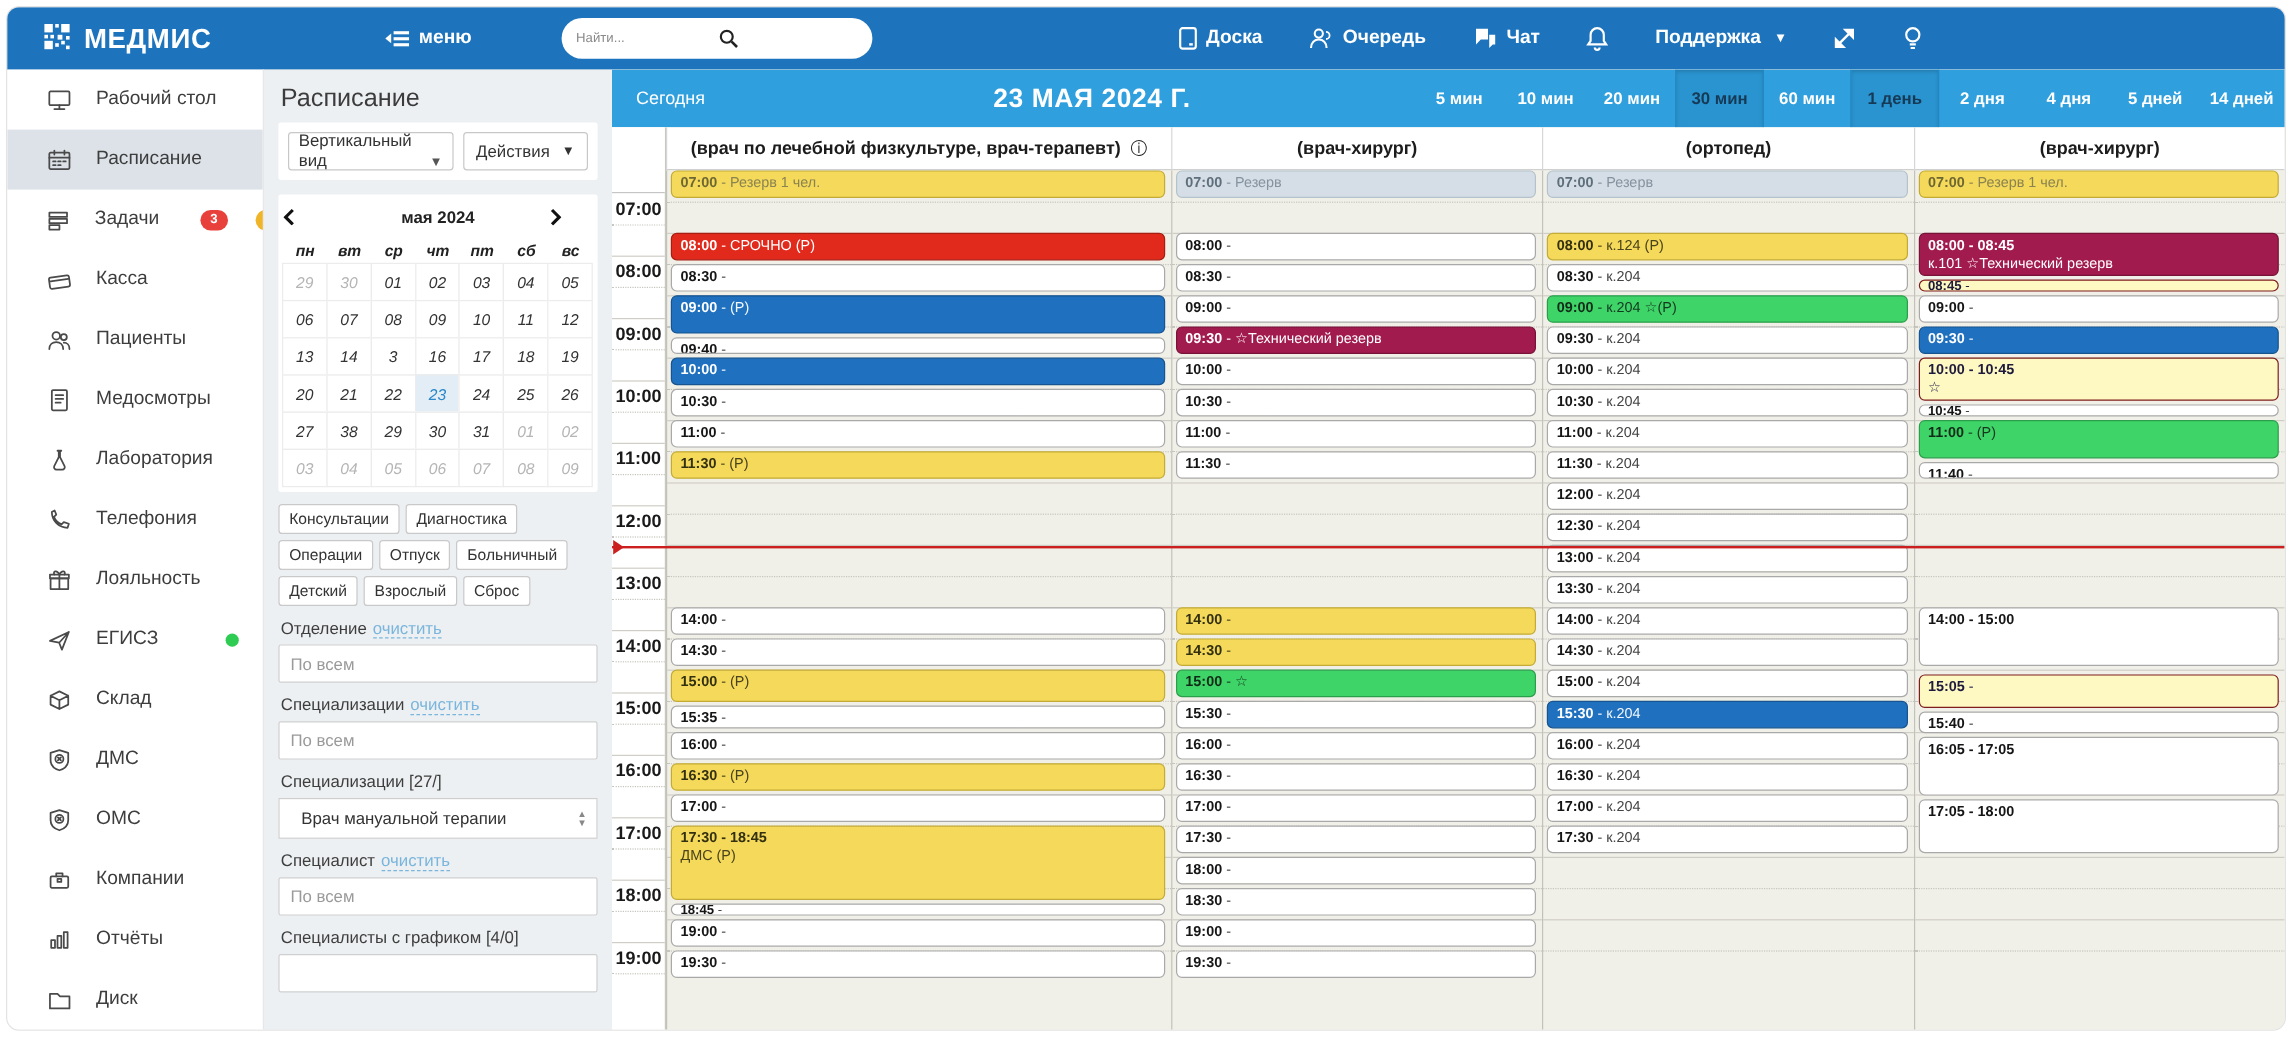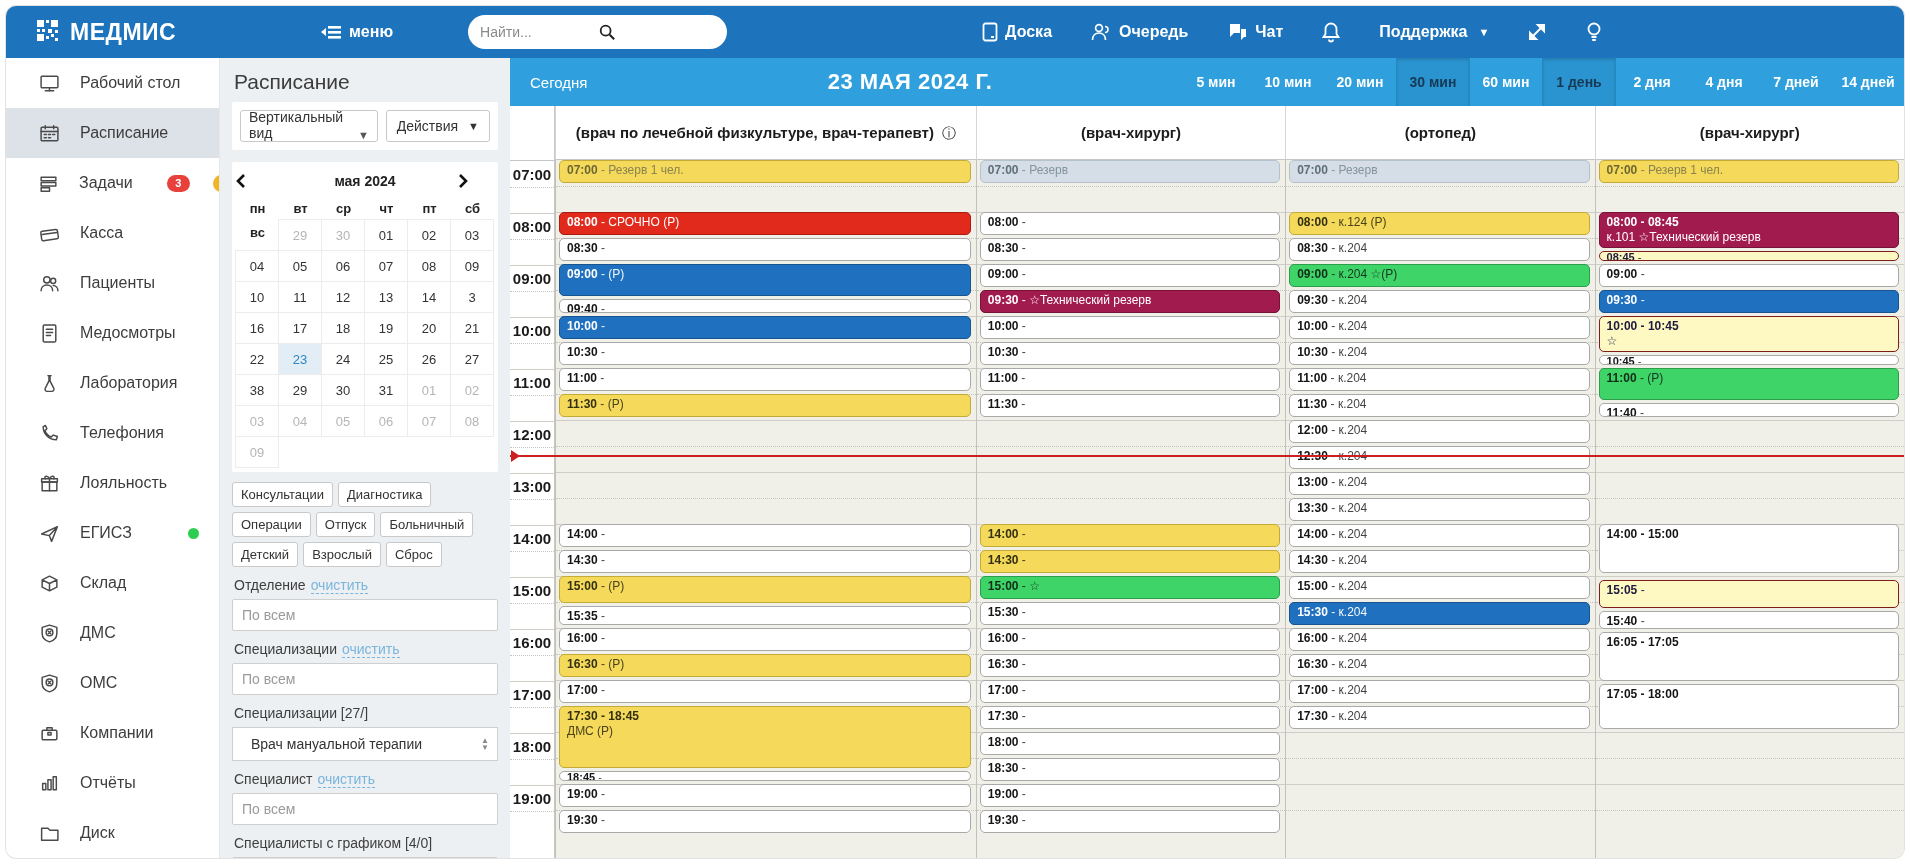--- a/index.html
+++ b/index.html
@@ -2,21 +2,21 @@
 <html><head>
 <meta charset="utf-8">
 <style>
   html,body{margin:0;padding:0;width:1910px;height:864px;background:#fff;font-family:"Liberation Sans",sans-serif;overflow:hidden;}
   .app{position:absolute;inset:6px;border-radius:10px;overflow:hidden;background:#eef0f2;box-shadow:0 0 0 1px #e3e3e3;}
   
   .navbar{height:52px;background:#1d74bc;display:flex;align-items:center;color:#fff;}
   .logo{display:flex;align-items:center;gap:8px;margin-left:30px;width:250px;}
   .logo-text{font-size:23px;font-weight:bold;letter-spacing:.5px;}
   .nav-menu{display:flex;align-items:center;gap:8px;font-size:16px;font-weight:bold;margin-left:35px;cursor:pointer;}
-  .search{margin-left:75px;width:235px;height:34px;background:#fff;border-radius:17px;display:flex;align-items:center;padding:0 12px;color:#8a8a8a;font-size:14px;}
+  .search{margin-left:75px;width:235px;height:34px;background:#fff;border-radius:17px;display:flex;align-items:center;padding:0 12px;color:#8a8a8a;font-size:11px;}
   .search span{flex:1;}
   .nav-right{display:flex;align-items:center;gap:38px;margin-left:255px;font-size:16px;font-weight:bold;}
   .nav-link{display:flex;align-items:center;gap:7px;cursor:pointer;}
   .caret{font-size:11px;margin-left:4px;}
   
   .content{display:flex;height:812px;}
   
   .sidebar{width:213px;background:#fff;flex:none;overflow:hidden;border-right:1px solid #e7e7e7;}
   .side-item{height:50px;display:flex;align-items:center;padding-left:32px;gap:20px;font-size:16px;color:#3d3d3d;cursor:pointer;}
   .side-item.sel{background:#dde2e8;}
@@ -26,21 +26,21 @@
   
   .panel{width:266px;flex:none;background:#edf0f2;padding:10px 12px 0 12px;overflow:hidden;}
   .panel h2{font-weight:normal;font-size:21px;color:#3c3c3c;margin:2px 0 8px 2px;}
   .ctrl-card{background:#fff;padding:8px;display:flex;gap:8px;border-radius:2px;}
   .pselect{flex:1;border:1px solid #c8c8c8;border-radius:3px;height:30px;display:flex;align-items:flex-end;padding:0 8px;font-size:14px;color:#333;justify-content:space-between;background:#fff;cursor:pointer;}
   .pbtn{border:1px solid #c8c8c8;border-radius:3px;height:30px;display:flex;align-items:center;padding:0 10px;font-size:14px;color:#333;background:#fff;gap:6px;cursor:pointer;}
   .cal-card{background:#fff;margin-top:12px;padding:4px;border-radius:2px;}
   .cal-head{display:flex;align-items:center;height:30px;}
   .cal-arrow{width:36px;text-align:center;font-size:16px;font-weight:bold;color:#222;cursor:pointer;}
   .cal-title{flex:1;text-align:center;font-size:14px;font-weight:bold;color:#222;}
-  .cal-grid{display:grid;grid-template-columns:repeat(6,1fr);}
+  .cal-grid{display:grid;grid-template-columns:repeat(7,1fr);font-style:italic;}
   .cal-wd{height:24px;display:flex;align-items:center;justify-content:center;font-size:13px;font-weight:bold;color:#222;}
   .cal-day{height:30px;display:flex;align-items:center;justify-content:center;font-size:13px;color:#333;border:1px solid #ececec;margin:-1px 0 0 -1px;cursor:pointer;background:#fff;}
   .cal-day.muted{color:#b5b5b5;}
   .cal-day.sel{background:#e3edf5;color:#2a87c8;}
   .chips{margin-top:10px;display:flex;flex-wrap:wrap;gap:5px;}
   .chip{background:#fff;border:1px solid #c9c9c9;border-radius:3px;padding:4px 8px;font-size:13px;color:#333;cursor:pointer;}
   .fld{margin-top:10px;}
   .fld-lab{font-size:14px;color:#3e3e3e;margin:0 0 6px 2px;}
   .clear-link{color:#79b5dc;border-bottom:1px dashed #79b5dc;margin-left:5px;cursor:pointer;}
   .fld-input{background:#fff;border:1px solid #cfcfcf;border-radius:2px;height:30px;display:flex;align-items:center;padding:0 9px;font-size:14px;color:#9a9a9a;}
@@ -55,21 +55,21 @@
   .int-btn{width:72px;display:flex;align-items:center;justify-content:center;font-size:14px;font-weight:bold;color:#fff;cursor:pointer;}
   .int-btn.sel{background:#2a94d0;color:#163a55;border-left:1px solid #2387c2;border-right:1px solid #2387c2;box-shadow:inset 0 2px 3px rgba(0,0,0,.15);}
   .grid{flex:1;display:flex;position:relative;overflow:hidden;}
   .gutter{width:44px;flex:none;background:#fff;border-right:1px solid #c9c8c0;}
   .ghead{height:54px;background:#fff;border-bottom:1px solid #c5c5c5;}
   .grow{height:26px;box-sizing:border-box;display:flex;align-items:center;justify-content:center;font-size:15px;font-weight:bold;color:#1a1a1a;}
   .grow.hr{border-top:1px solid #cfcec6;}
   .grow.hf{border-top:1px dotted #c6c5bd;}
   .col{flex:1;display:flex;flex-direction:column;min-width:0;}
   .col.wide{flex:1.36;}
-  .chead{height:54px;box-sizing:border-box;background:#fff;border-bottom:1px solid #c5c5c5;border-left:1px solid #d6d6d6;display:flex;align-items:center;justify-content:center;text-align:center;font-size:15px;font-weight:bold;color:#1c1c1c;padding:0 14px;line-height:18px;}
+  .chead{height:36px;box-sizing:border-box;background:#fff;border-bottom:1px solid #c5c5c5;border-left:1px solid #d6d6d6;display:flex;align-items:center;justify-content:center;text-align:center;font-size:15px;font-weight:bold;color:#1c1c1c;padding:0 14px;line-height:18px;}
   .cbody{position:relative;flex:1;background:#f1f0e8;border-left:1px solid #c3c2ba;}
   .uline{position:absolute;left:0;right:0;height:0;}
   .uline.hr{border-top:1px solid #cfcec6;}
   .uline.hf{border-top:1px dotted #c6c5bd;}
   .slot{position:absolute;left:3px;right:5px;box-sizing:border-box;border-radius:5px;padding:2px 7px;font-size:12px;overflow:hidden;white-space:nowrap;cursor:pointer;line-height:15px;}
   .slot b{font-weight:bold;}
   .c-white{background:#fff;border:1px solid #a9a9a9;color:#444;}
   .c-white b{color:#151515;}
   .c-yellow{background:#f4d95b;border:1px solid #c3ab35;color:#4a431c;}
   .c-yellow b{color:#333010;}
@@ -494,21 +494,21 @@
         <div class="sdate">23 МАЯ 2024 Г.</div>
         <div class="intervals" id="intervals">
             <div class="int-btn">5 мин</div>
             <div class="int-btn">10 мин</div>
             <div class="int-btn">20 мин</div>
             <div class="int-btn sel">30 мин</div>
             <div class="int-btn">60 мин</div>
             <div class="int-btn sel">1 день</div>
             <div class="int-btn">2 дня</div>
             <div class="int-btn">4 дня</div>
-            <div class="int-btn">7 дней</div>
+            <div class="int-btn">5 дней</div>
             <div class="int-btn">14 дней</div>
           </div>
       </div>
       <div class="grid" id="grid">
           <div class="gutter">
             <div class="ghead"></div>
             <div class="grow ">07:00</div>
             <div class="grow hf"></div>
             <div class="grow hr">08:00</div>
             <div class="grow hf"></div>

